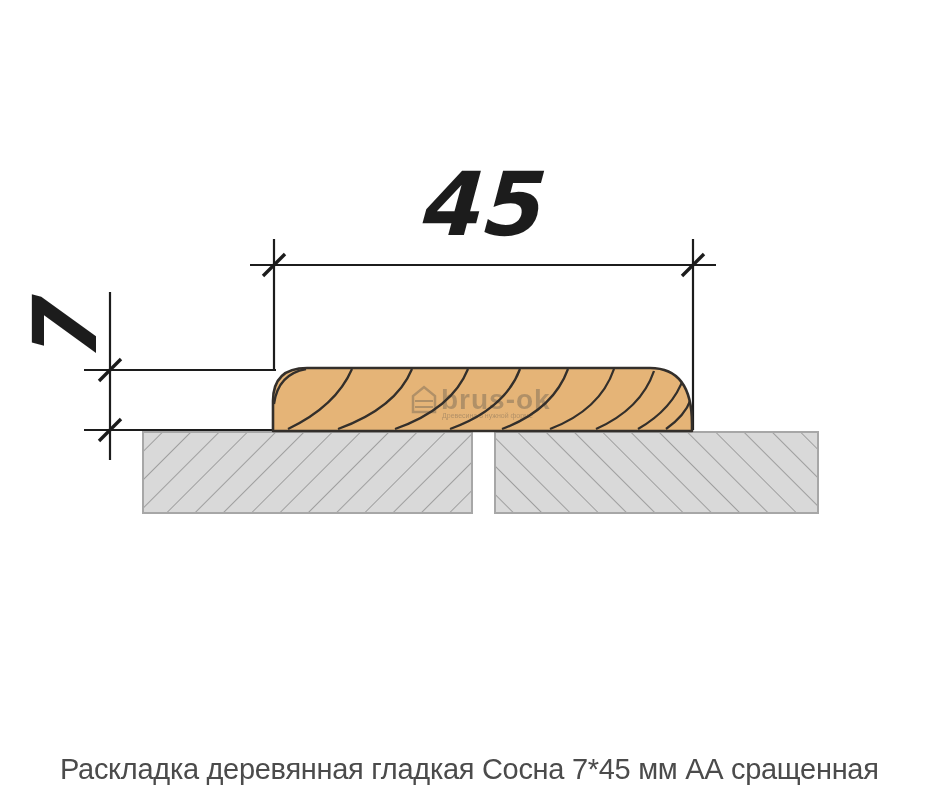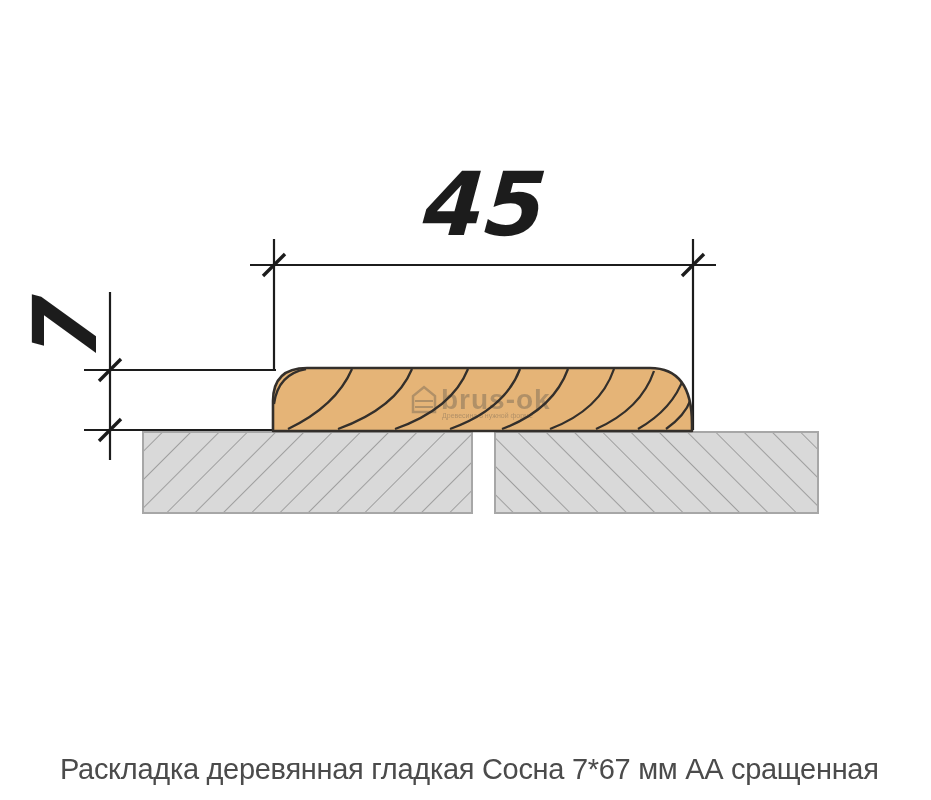--- a/index.html
+++ b/index.html
@@ -106,15 +106,15 @@
       <path d="M 684 377 Q 673 409 638 429"></path>
       <path d="M 691 399 Q 685 416 666 429"></path>
     </g>
 
     <path d="M 273 431 L 273 401 Q 273 368 307 368 L 650 368 Q 692 368 692 424 L 692 431 Z" fill="none" stroke="#332f2b" stroke-width="2.6" stroke-linejoin="round"></path>
   </svg>
 
   <div class="dim-label width">45</div>
   <div class="dim-label height">7</div>
 
-  <div class="caption">Раскладка деревянная гладкая Сосна 7*67 мм АА сращенная</div>
+  <div class="caption">Раскладка деревянная гладкая Сосна 7*45 мм АА сращенная</div>
 
 </div>
 
 </body></html>

